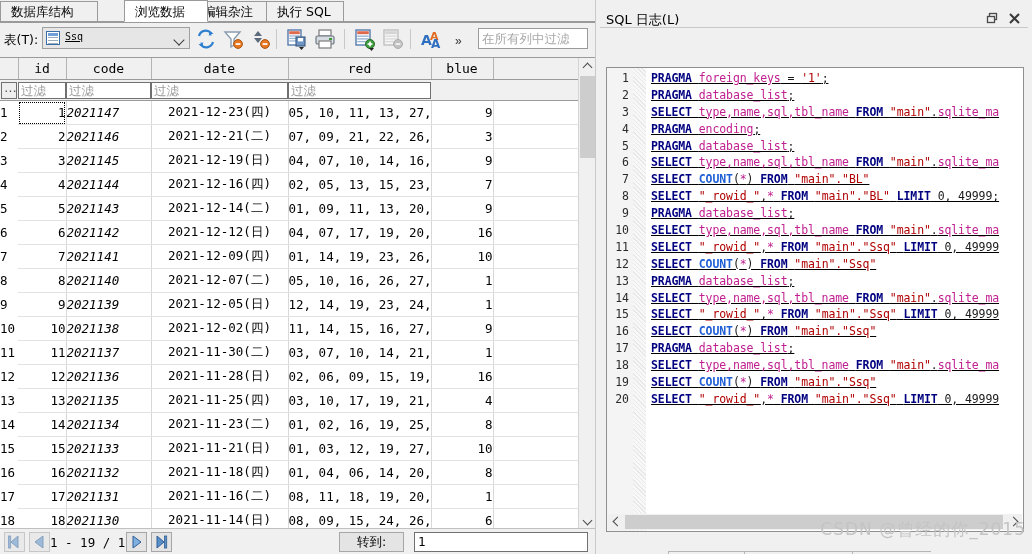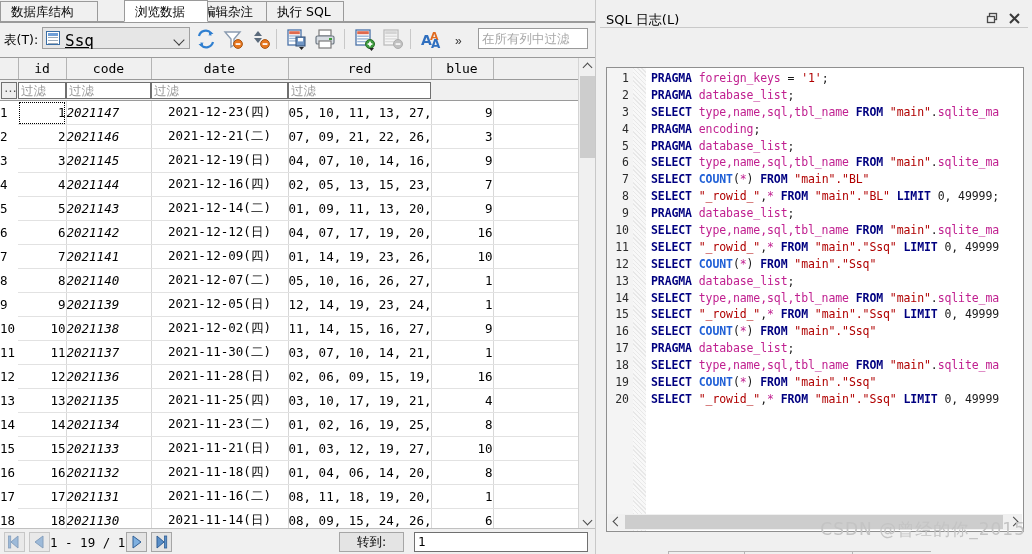--- a/index.html
+++ b/index.html
@@ -31,21 +31,21 @@
   .tlabel{position:absolute;left:4px;top:9px;font-size:12.5px;font-family:"DejaVu Sans","Liberation Sans",sans-serif;}
   .combo{
     position:absolute;left:42px;top:4px;width:148px;height:22px;
     background:#e6e6e6;border:1px solid #a0a0a0;box-sizing:border-box;
   }
   .combo .gico{position:absolute;left:3px;top:3px;width:14px;height:14px;border:1px solid #3a6ea5;background:#fff;box-sizing:border-box;}
   .combo .gico i{position:absolute;left:1px;top:1px;right:1px;height:3px;background:#6f9fd8;display:block;}
   .combo .gico u{position:absolute;left:1px;top:5px;right:1px;height:1px;background:#9ab;display:block;text-decoration:none;}
   .combo .gico u.b{top:8px;}
   .combo .gico u.c{top:11px;}
-  .combo .ctext{position:absolute;left:22px;top:3px;font-size:16px;font-family:"DejaVu Sans Mono","Liberation Mono",monospace;text-decoration:underline;}
+  .combo .ctext{position:absolute;left:22px;top:3px;font-size:10px;font-family:"DejaVu Sans Mono","Liberation Mono",monospace;text-decoration:underline;}
   .combo .arrow{position:absolute;right:6px;top:8px;width:7px;height:7px;border-left:1.6px solid #3c3c3c;border-bottom:1.6px solid #3c3c3c;transform:rotate(-45deg);}
 
   .tbtn{position:absolute;top:4px;width:24px;height:24px;}
   .sep{position:absolute;top:6px;width:1px;height:20px;background:#c8c8c8;}
   .chev{position:absolute;top:11px;font-size:12px;color:#333;}
   .filterbox{
     position:absolute;top:5px;width:110px;height:21px;background:#fff;
     border:1px solid #9a9a9a;box-sizing:border-box;color:#a8a8a8;
     font-size:12.5px;font-family:"DejaVu Sans","Liberation Sans",sans-serif;
     padding:2px 0 0 3px;
@@ -120,21 +120,21 @@
 
   .editor{position:absolute;left:10px;top:58px;width:418px;height:465px;background:#fff;border:1px solid #8f8f8f;box-sizing:border-box;overflow:hidden;}
   .gutter{position:absolute;left:0;top:0;width:26px;height:100%;background:#f4f4f4;}
   .gmargin{position:absolute;left:26px;top:0;width:13px;height:100%;
            background:repeating-linear-gradient(45deg,#e8e8e8 0 1px,#f8f8f8 1px 3px);}
   .gsep{position:absolute;left:39px;top:0;width:1px;height:100%;background:#fff;}
   .lines{position:absolute;left:0;top:2px;width:100%;
          font-family:"DejaVu Sans Mono","Liberation Mono",monospace;font-size:11.5px;line-height:16.9px;}
   .ln{position:relative;height:16.9px;white-space:nowrap;}
   .ln .no{position:absolute;left:0;width:22px;text-align:right;color:#2b2b2b;font-size:11.5px;}
-  .ln .code{position:absolute;left:44px;font-size:11.5px;letter-spacing:-0.1px;}
+  .ln .code{position:absolute;left:44px;font-size:11.5px;letter-spacing:-0.1px;text-decoration:underline;}
   .kw{color:#000080;font-weight:bold;}
   .fn{color:#1f5fd6;font-weight:bold;}
   .id{color:#c02090;}
   .st{color:#b00000;}
   .pl{color:#1a1a1a;}
 
   .hscroll{position:absolute;left:1px;right:1px;bottom:1px;height:16px;background:#f0f0f0;}
   .hsArrow{position:absolute;top:0;width:16px;height:16px;background:#f0f0f0;}
   .hsArrow.l{left:0;}
   .hsArrow.r{right:0;}

